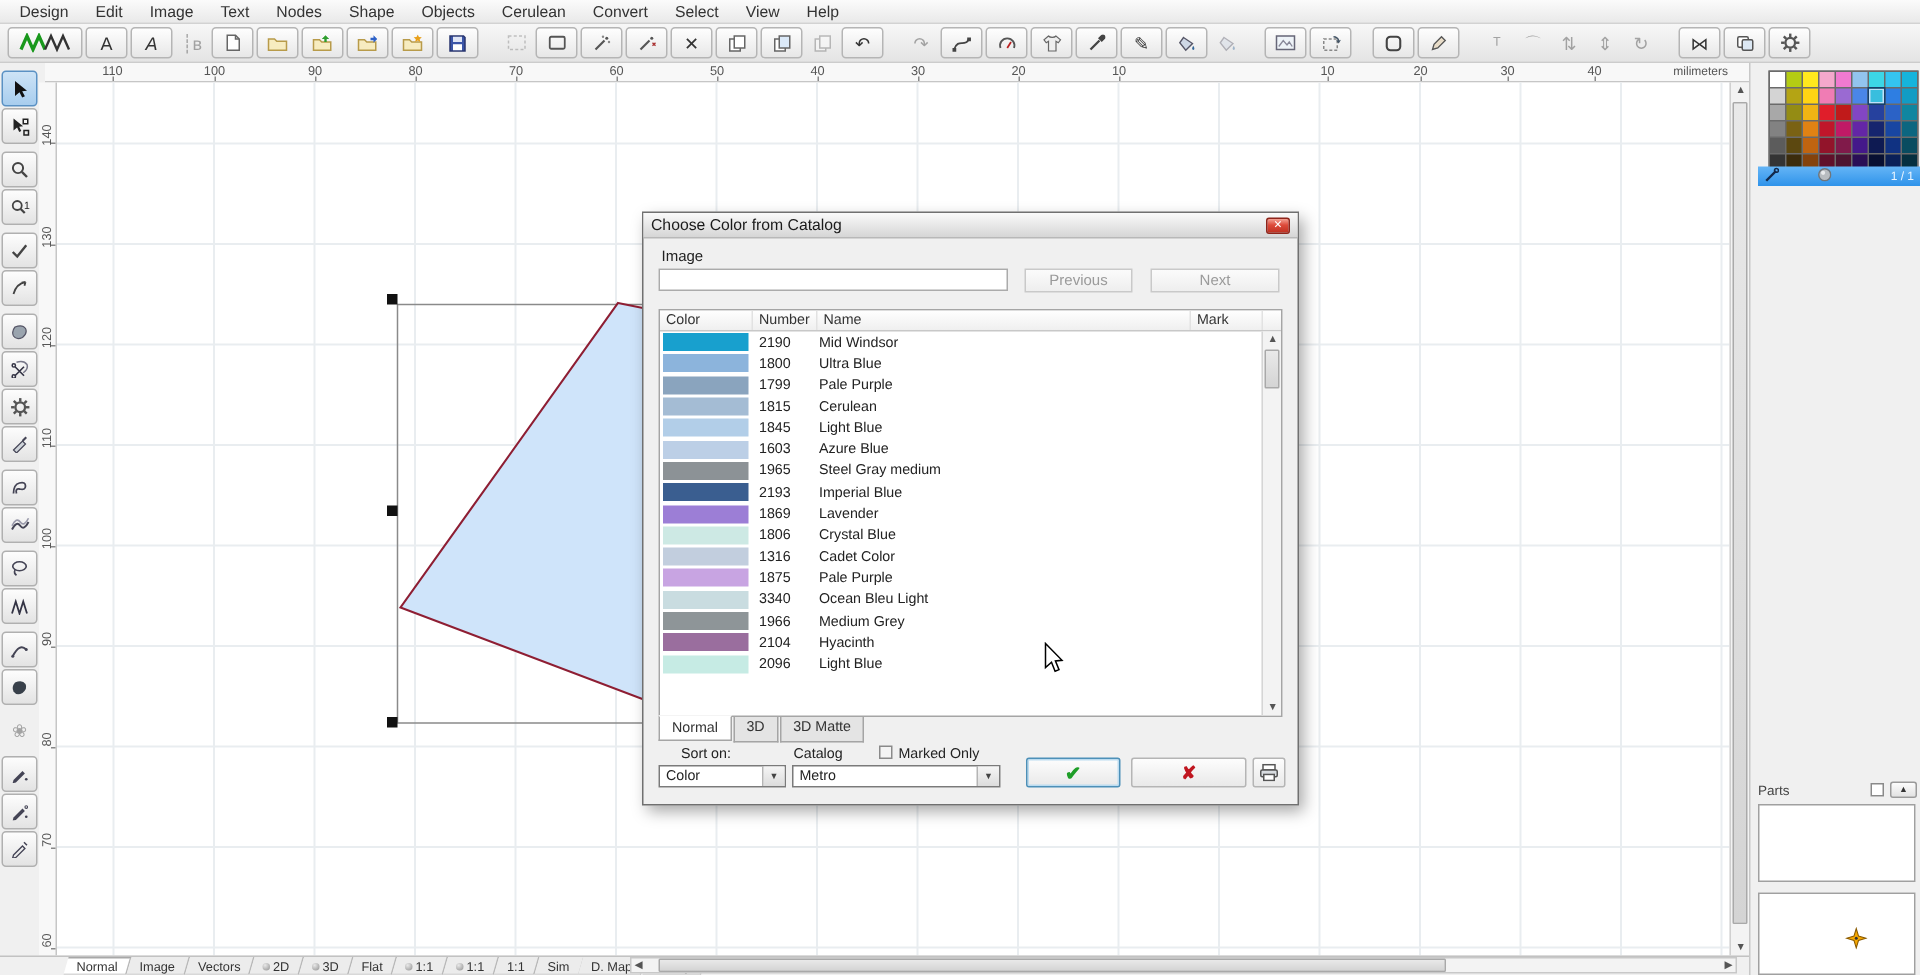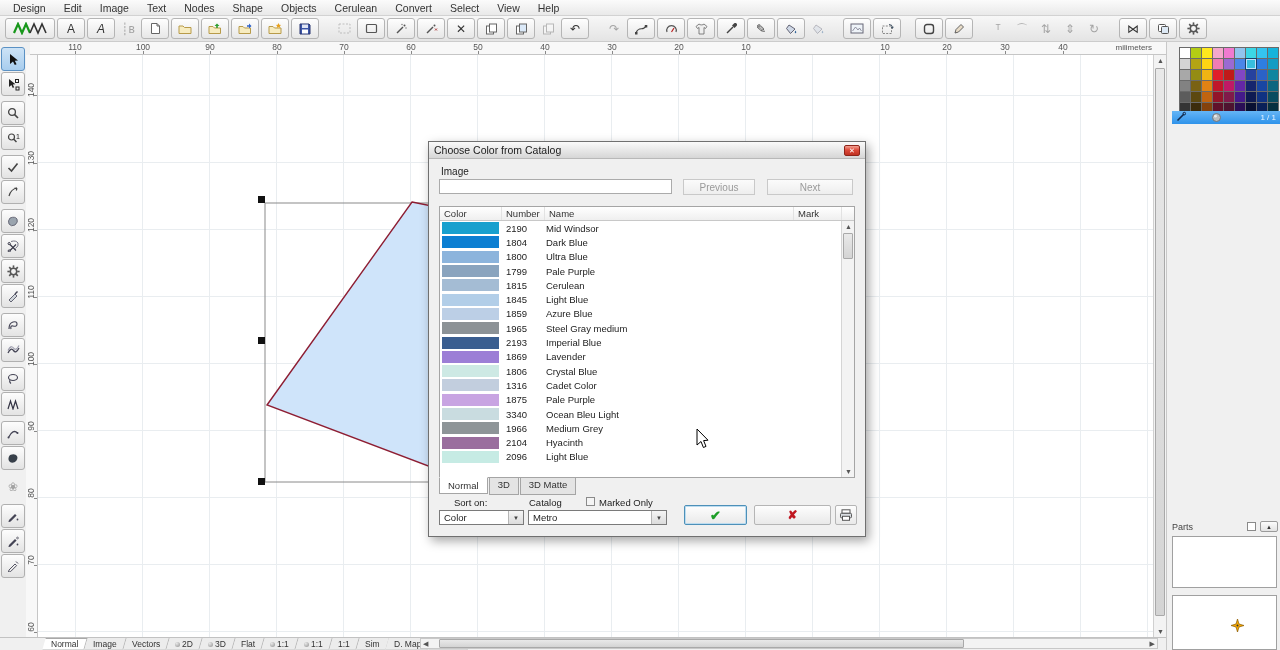--- a/index.html
+++ b/index.html
@@ -688,25 +688,20 @@
         <span class="th" style="width: 249px; flex: 0 0 auto;">Name</span>
         <span class="th" style="width: 48px; flex: 0 0 auto;">Mark</span>
       </div>
     <div id="dlg-rows">
         <div class="trow">
           <div class="tswatch" style="background: rgb(24, 160, 206);"></div>
           <span class="tnum">2190</span>
           <span class="tname">Mid Windsor</span>
         </div>
         <div class="trow">
-          <div class="tswatch" style="background: rgb(12, 127, 210);"></div>
-          <span class="tnum">1804</span>
-          <span class="tname">Dark Blue</span>
-        </div>
-        <div class="trow">
           <div class="tswatch" style="background: rgb(140, 180, 220);"></div>
           <span class="tnum">1800</span>
           <span class="tname">Ultra Blue</span>
         </div>
         <div class="trow">
           <div class="tswatch" style="background: rgb(138, 164, 190);"></div>
           <span class="tnum">1799</span>
           <span class="tname">Pale Purple</span>
         </div>
         <div class="trow">
@@ -714,21 +709,21 @@
           <span class="tnum">1815</span>
           <span class="tname">Cerulean</span>
         </div>
         <div class="trow">
           <div class="tswatch" style="background: rgb(178, 206, 232);"></div>
           <span class="tnum">1845</span>
           <span class="tname">Light Blue</span>
         </div>
         <div class="trow">
           <div class="tswatch" style="background: rgb(188, 207, 230);"></div>
-          <span class="tnum">1859</span>
+          <span class="tnum">1603</span>
           <span class="tname">Azure Blue</span>
         </div>
         <div class="trow">
           <div class="tswatch" style="background: rgb(140, 146, 150);"></div>
           <span class="tnum">1965</span>
           <span class="tname">Steel Gray medium</span>
         </div>
         <div class="trow">
           <div class="tswatch" style="background: rgb(58, 94, 144);"></div>
           <span class="tnum">2193</span>

